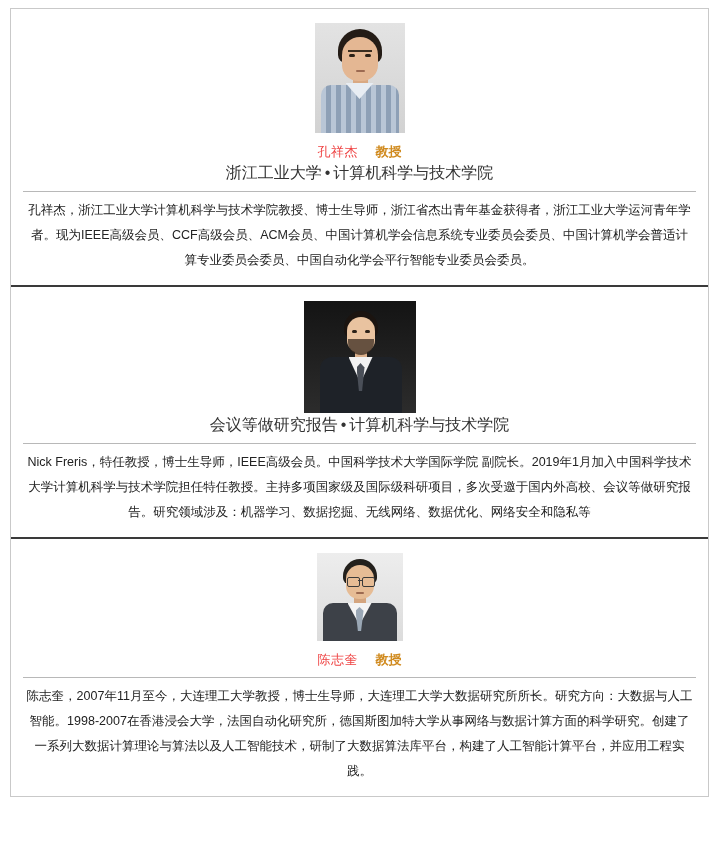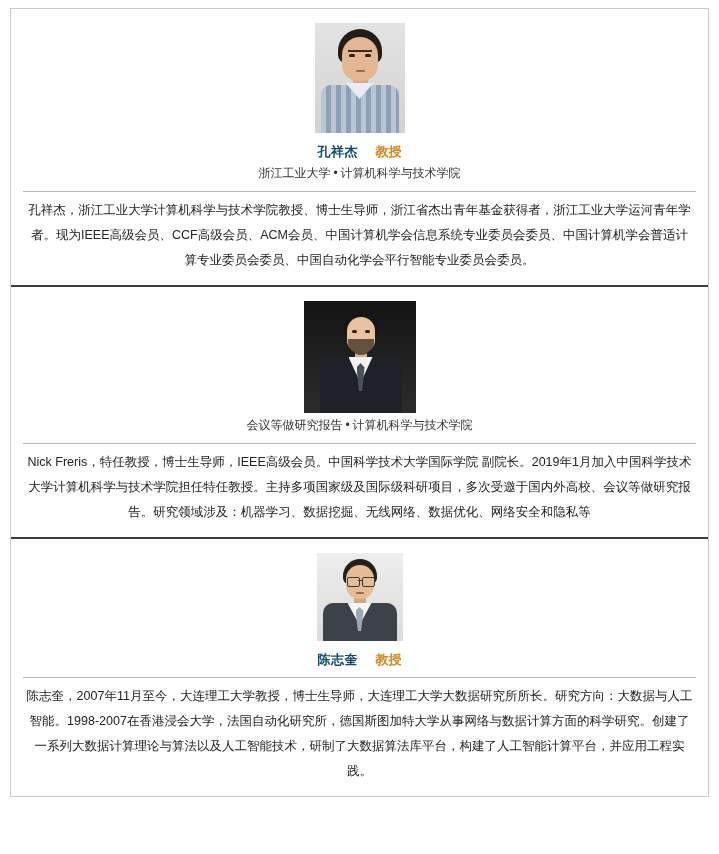--- a/index.html
+++ b/index.html
@@ -53,32 +53,32 @@
     width: 86px;
     height: 88px;
   }
   .name-line {
     text-align: center;
     margin-top: 10px;
     font-size: 13px;
     line-height: 18px;
   }
   .name {
-    color: #0c4a6e;
-    font-weight: bold;
+    color: #ef4444;
+    font-weight: normal;
     letter-spacing: 0.5px;
   }
   .title {
     color: #d08a1e;
     font-weight: bold;
     margin-left: 14px;
   }
   .affiliation {
     text-align: center;
-    font-size: 12px;
+    font-size: 16px;
     color: #333333;
     line-height: 20px;
     margin-top: 2px;
   }
   .sep-dot {
     margin: 0 3px;
   }
   .divider-thin {
     border-top: 1px solid #b8b8b8;
     margin: 8px 12px 0 12px;

